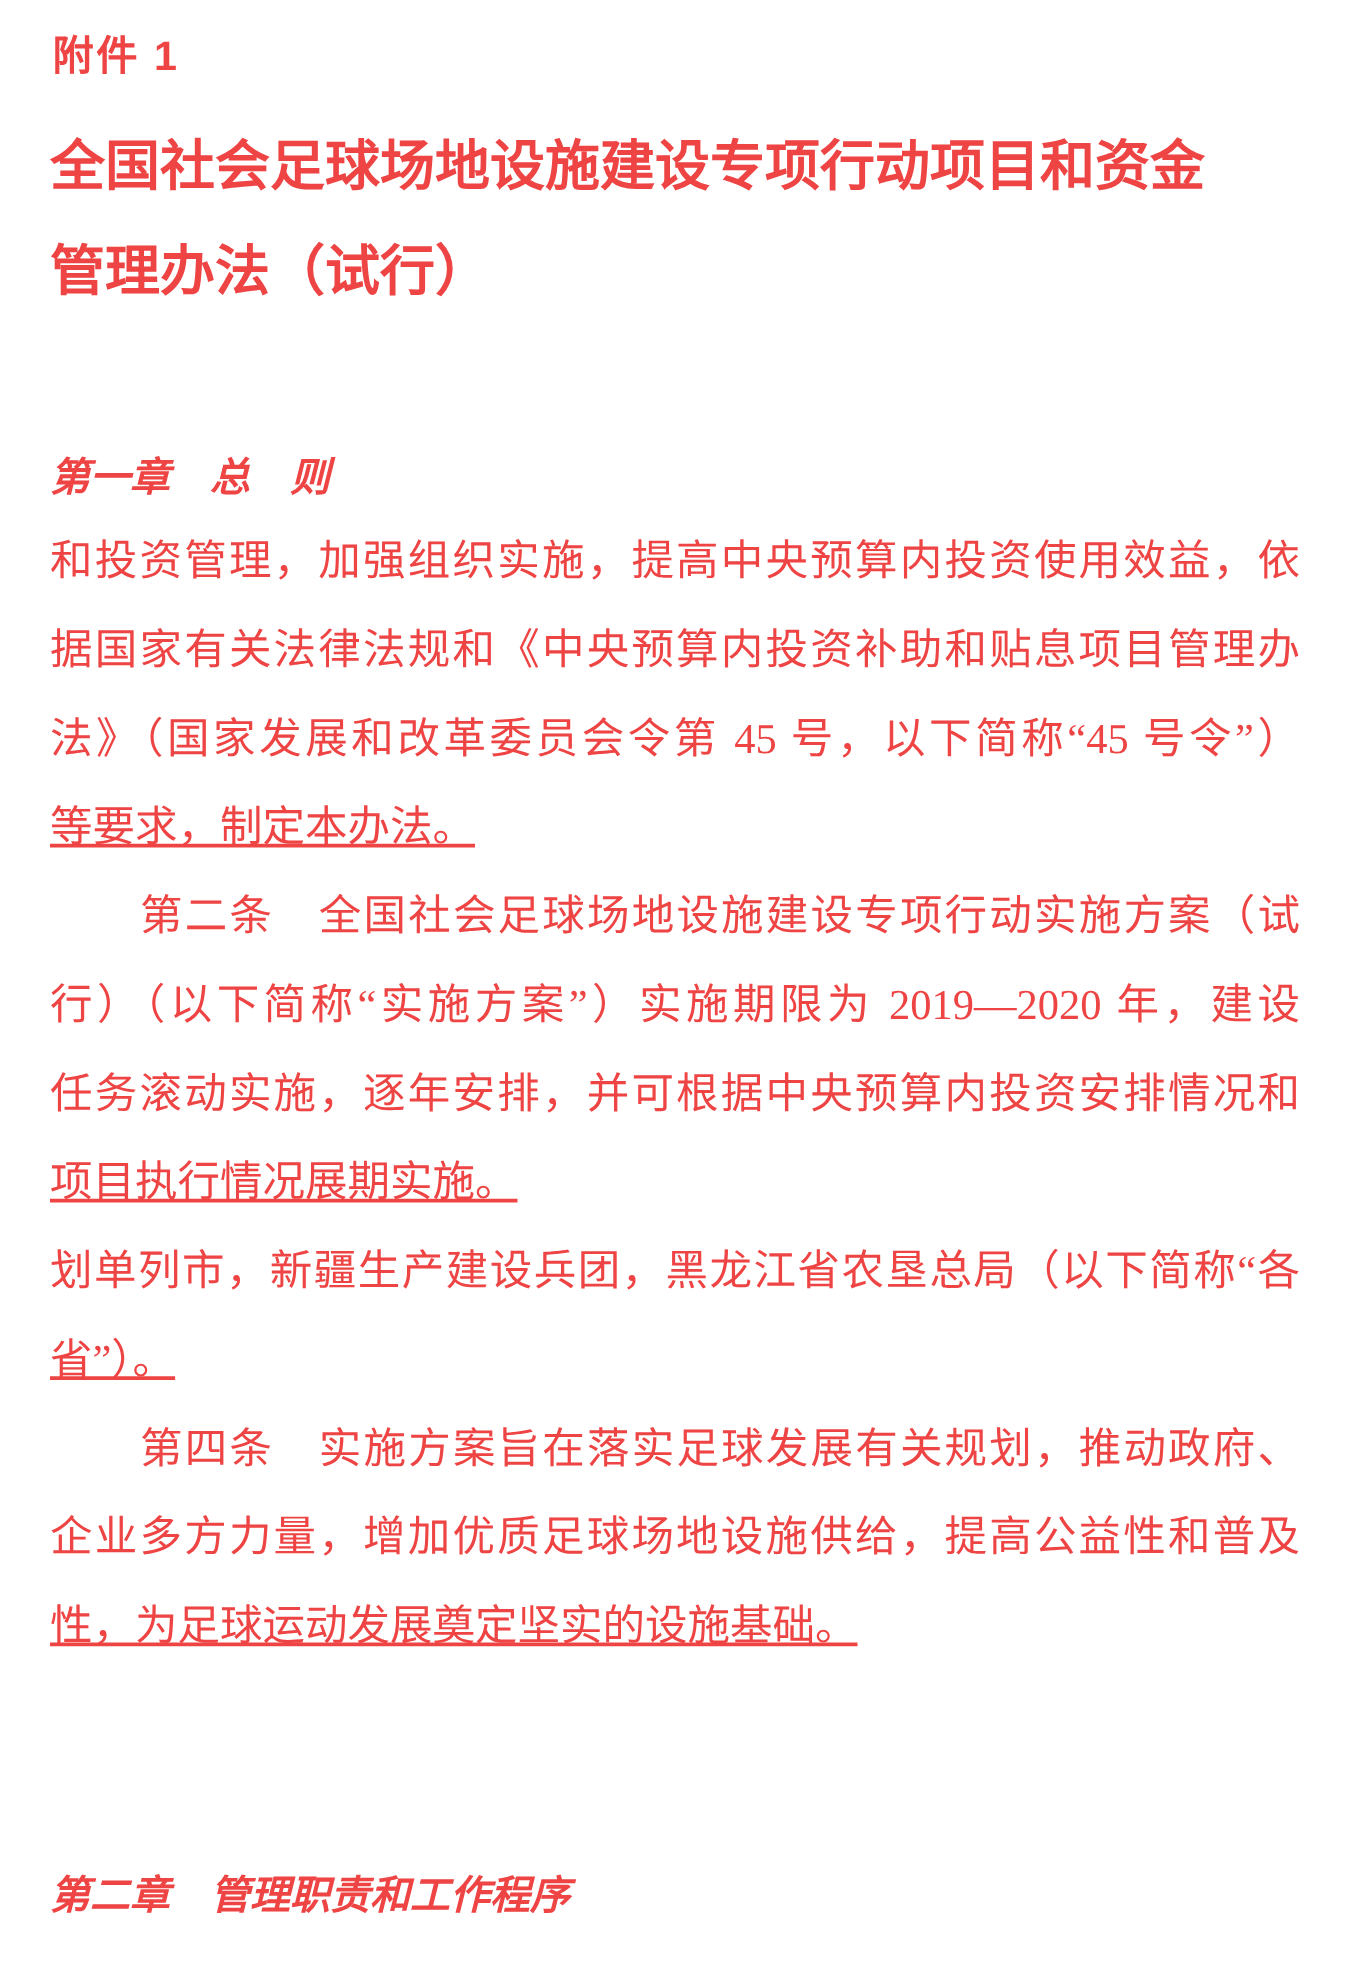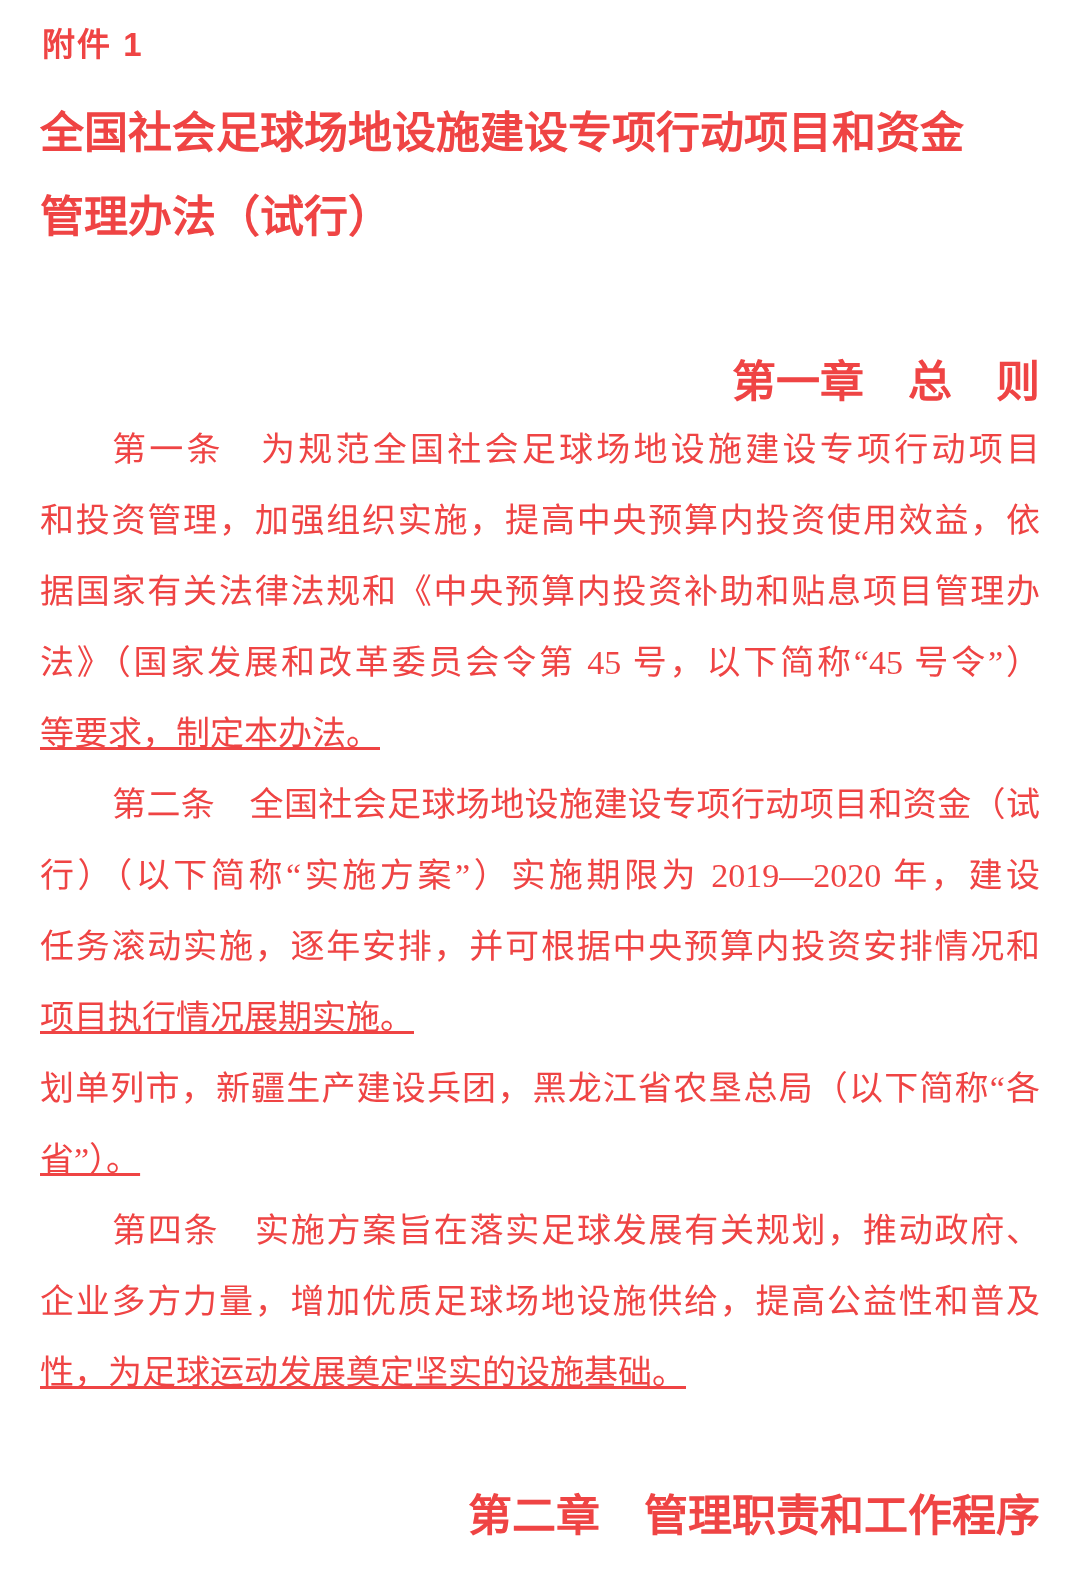--- a/index.html
+++ b/index.html
@@ -37,25 +37,26 @@
     font-size: 44px;
     line-height: 84px;
     font-weight: bold;
     letter-spacing: 0px;
   }
   .chapter {
     position: absolute;
     left: 40px;
     width: 1000px;
     margin: 0;
-    text-align: right;
-    font-size: 44px;
+    text-align: left;
+    font-size: 32px;
     line-height: 48px;
     font-weight: bold;
     font-family: "Liberation Sans", sans-serif;
+    font-style: italic;
   }
   .chapter-1 { top: 358px; }
   .chapter-2 { top: 1492px; }
   .body-text {
     position: absolute;
     top: 414px;
     left: 40px;
     width: 1000px;
   }
   .line {
@@ -85,27 +86,26 @@
 
   <div class="title-block">
     <span class="title-line">全国社会足球场地设施建设专项行动项目和资金</span>
     <span class="title-line">管理办法（试行）</span>
   </div>
 
   <h2 class="chapter chapter-1">第一章　总　则</h2>
 
   <div class="body-text">
 
-    <p class="line indent">第一条　为规范全国社会足球场地设施建设专项行动项目</p>
     <p class="line">和投资管理，加强组织实施，提高中央预算内投资使用效益，依</p>
     <p class="line">据国家有关法律法规和《中央预算内投资补助和贴息项目管理办</p>
     <p class="line">法》（国家发展和改革委员会令第 45 号，以下简称“45 号令”）</p>
     <p class="line plain">等要求，制定本办法。</p>
 
-    <p class="line indent">第二条　全国社会足球场地设施建设专项行动项目和资金（试</p>
+    <p class="line indent">第二条　全国社会足球场地设施建设专项行动实施方案（试</p>
     <p class="line">行）（以下简称“实施方案”）实施期限为 2019—2020 年，建设</p>
     <p class="line">任务滚动实施，逐年安排，并可根据中央预算内投资安排情况和</p>
     <p class="line plain">项目执行情况展期实施。</p>
 
     <p class="line">划单列市，新疆生产建设兵团，黑龙江省农垦总局（以下简称“各</p>
     <p class="line plain">省”）。</p>
 
     <p class="line indent">第四条　实施方案旨在落实足球发展有关规划，推动政府、</p>
     <p class="line">企业多方力量，增加优质足球场地设施供给，提高公益性和普及</p>
     <p class="line plain">性，为足球运动发展奠定坚实的设施基础。</p>

